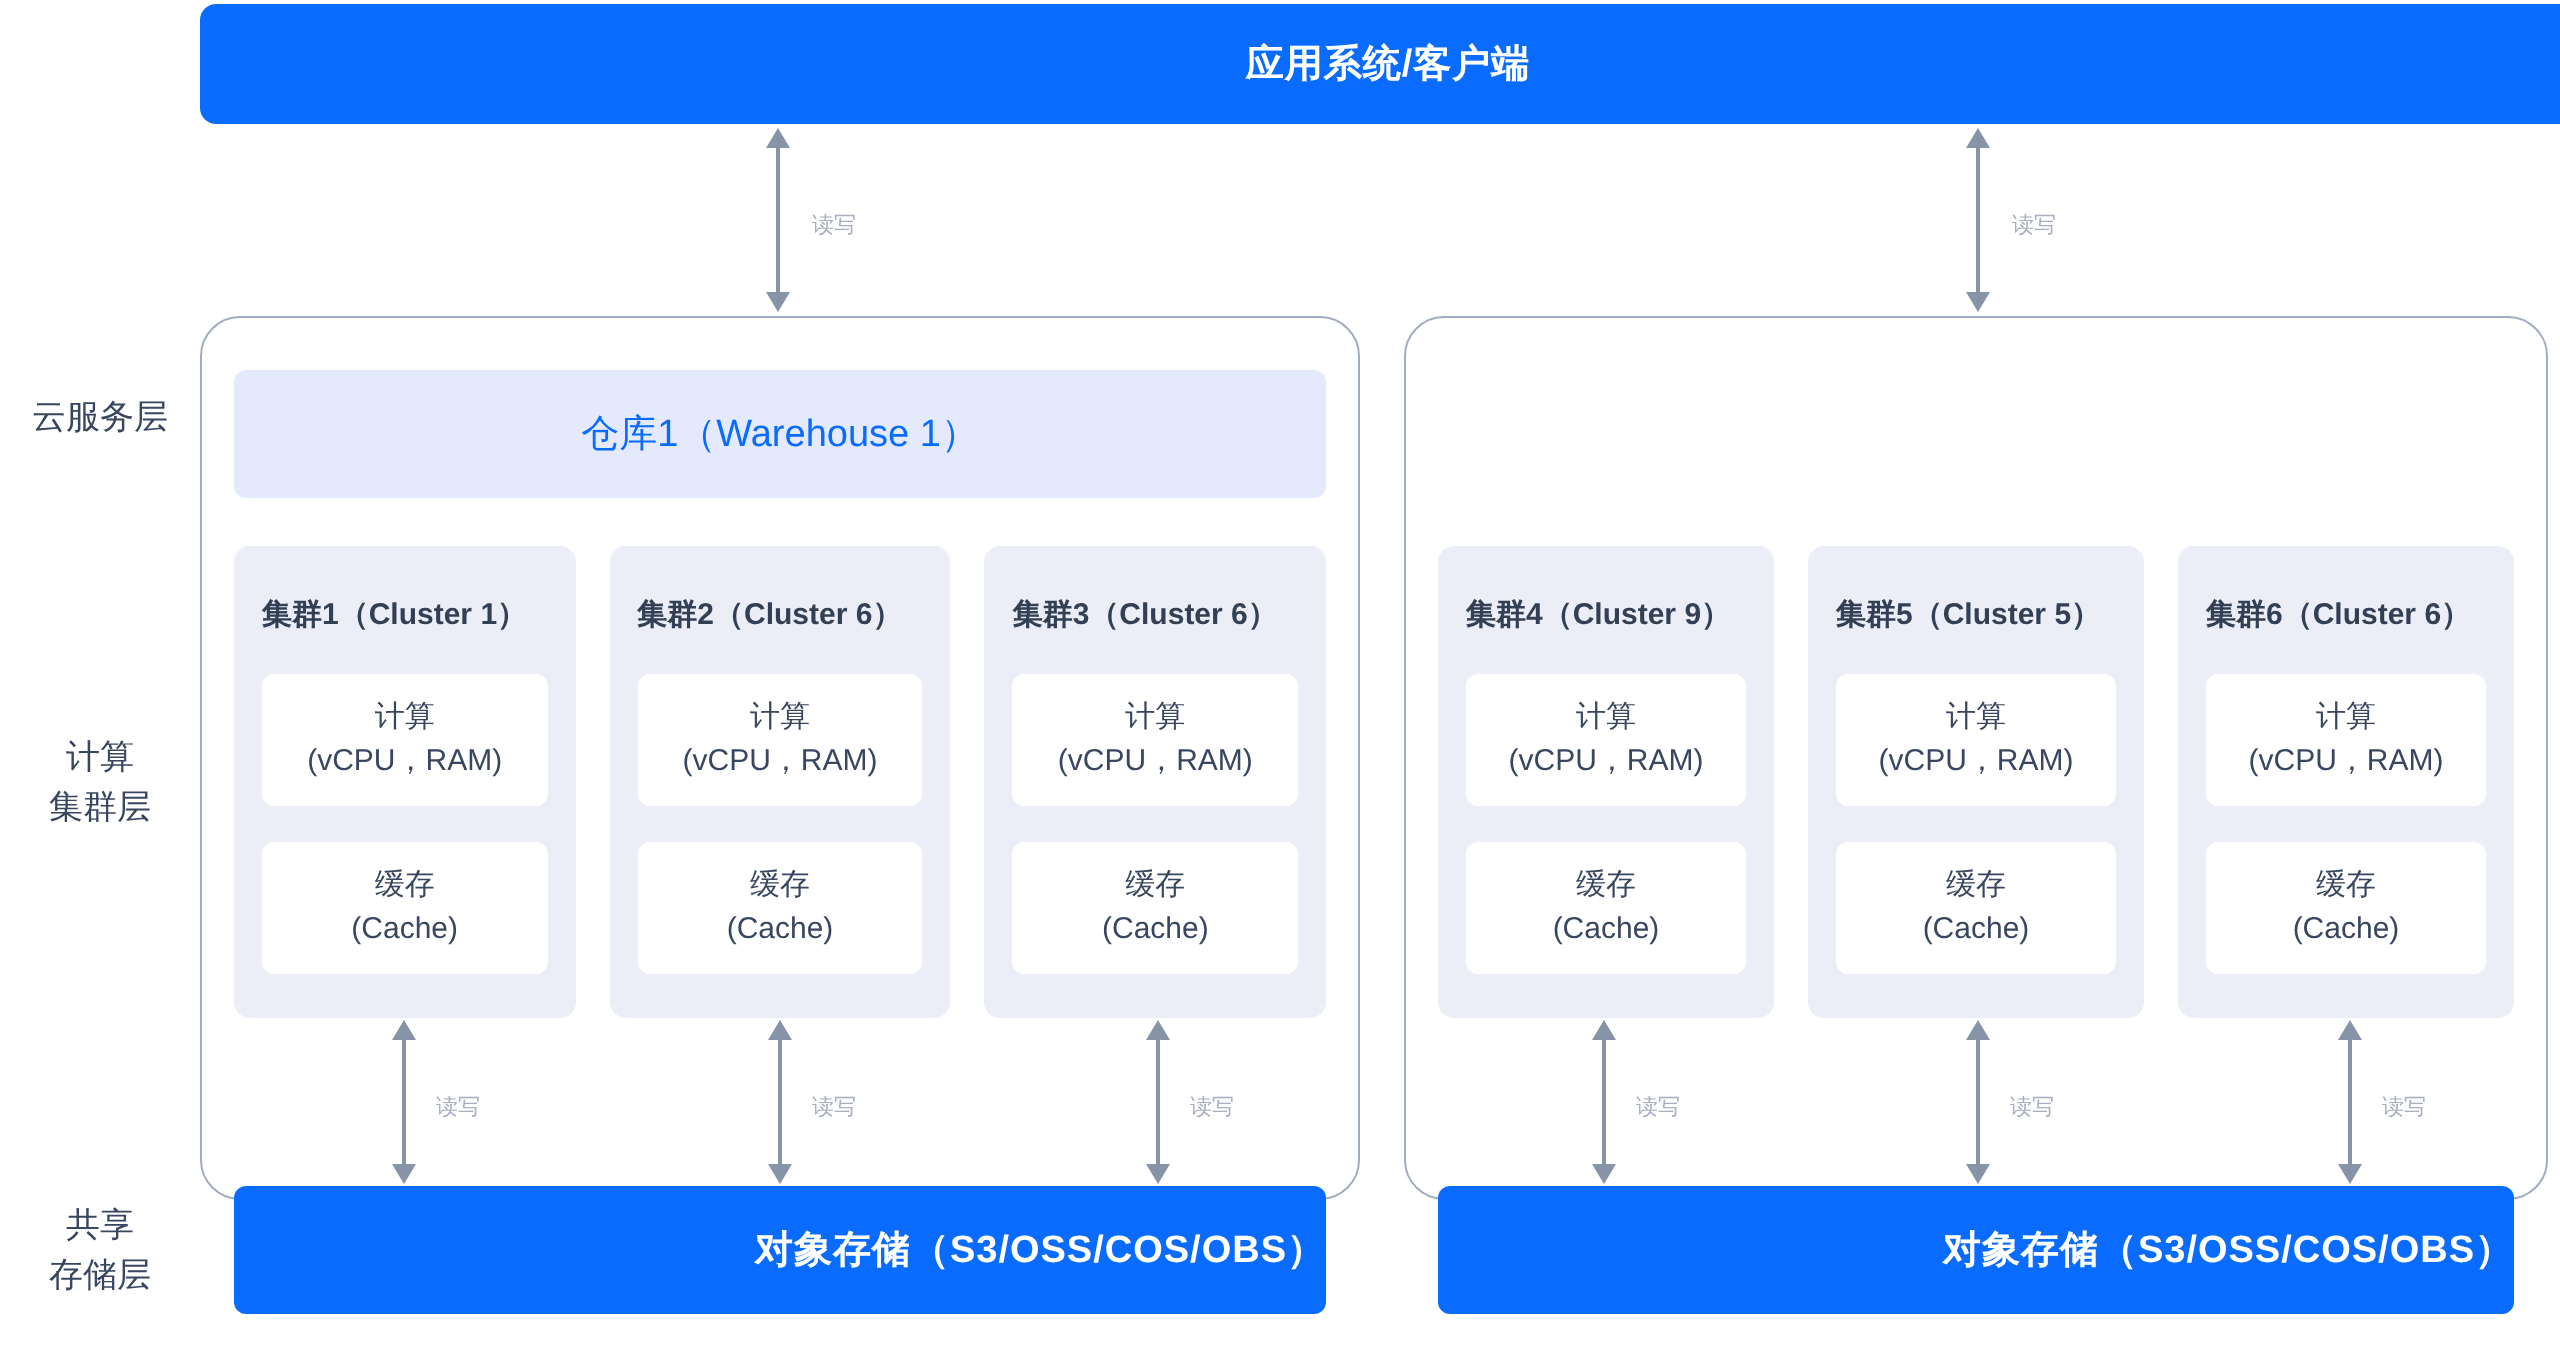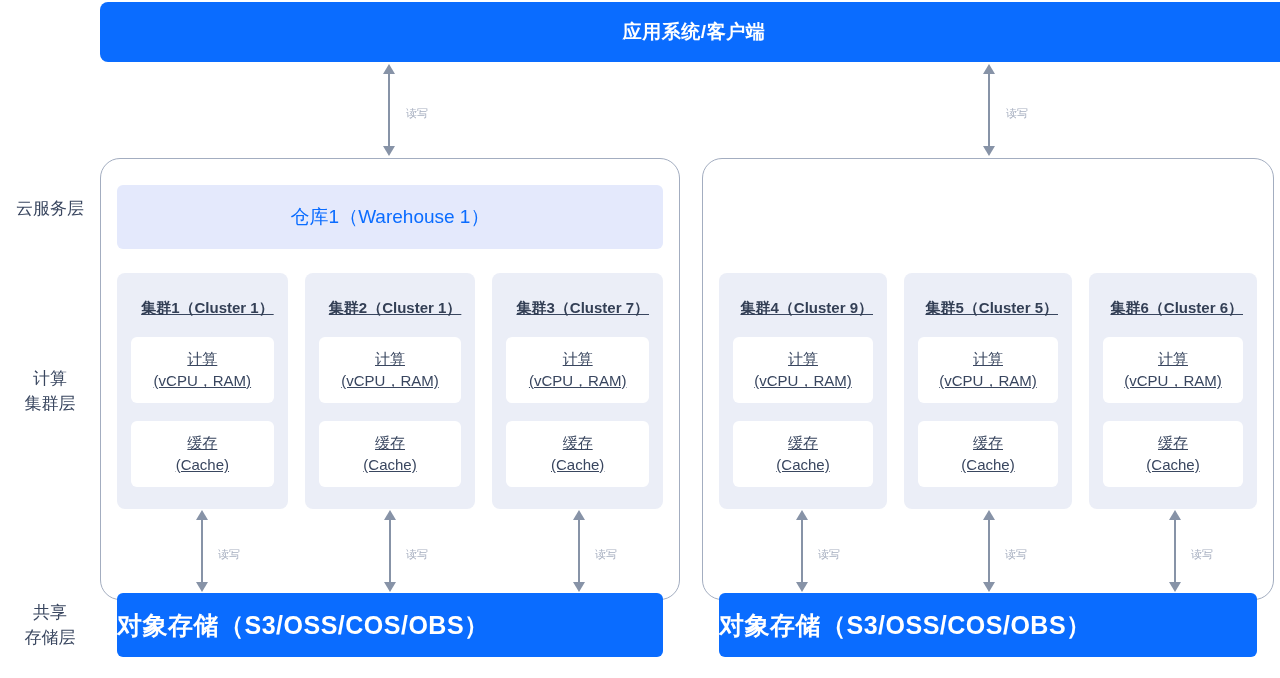--- a/index.html
+++ b/index.html
@@ -24,30 +24,30 @@
   .warehouse-1{left:100px;width:580px;}
   .warehouse-2{left:702px;width:572px;}
 
   .wh-header{position:absolute;left:16px;right:16px;top:26px;height:64px;
     background:#E4E9FC;border-radius:6px;display:flex;align-items:center;justify-content:center;
     color:#0A6CFF;font-size:19px;font-weight:500;}
 
   .cluster-row{position:absolute;left:16px;right:16px;top:114px;height:236px;
     display:flex;gap:17px;}
   .cluster{flex:1;background:#EBEEF7;border-radius:8px;padding:0 14px;box-sizing:border-box;
-    text-align:right;text-decoration:underline;}
+    text-align:left;}
   .cluster-title{margin-top:24px;font-size:15px;font-weight:bold;color:#333F55;line-height:21px;white-space:nowrap;}
   .sub-box{background:#ffffff;border-radius:6px;height:66px;display:flex;flex-direction:column;
     align-items:center;justify-content:center;font-size:15px;color:#39465F;line-height:22px;}
   .sub-box.compute{margin-top:19px;}
   .sub-box.cache{margin-top:18px;}
 
   .storage-bar{position:absolute;left:16px;right:16px;top:434px;height:64px;
-    background:#0A6CFF;border-radius:6px;display:flex;align-items:center;justify-content:flex-start;
-    color:#ffffff;font-size:25px;font-weight:bold;letter-spacing:.5px;}
+    background:#0A6CFF;border-radius:6px;display:flex;align-items:center;justify-content:flex-end;
+    color:#ffffff;font-size:19px;font-weight:bold;letter-spacing:.5px;}
 
   
   .varrow{position:absolute;width:2px;background:#8793A7;}
   .varrow::before,.varrow::after{content:"";position:absolute;left:50%;transform:translateX(-50%);
     border-left:6px solid transparent;border-right:6px solid transparent;}
   .varrow::before{top:-9px;border-bottom:10px solid #8793A7;}
   .varrow::after{bottom:-9px;border-top:10px solid #8793A7;}
   .arrow-top{top:73px;height:74px;}
   .arrow-bottom{top:519px;height:64px;}
 
@@ -91,32 +91,32 @@
         <div class="sub-box compute">
           <div>计算</div>
           <div>(vCPU，RAM)</div>
         </div>
         <div class="sub-box cache">
           <div>缓存</div>
           <div>(Cache)</div>
         </div>
       </div>
       <div class="cluster">
-        <div class="cluster-title">集群2（Cluster 1）</div>
+        <div class="cluster-title">集群2（Cluster 6）</div>
         <div class="sub-box compute">
           <div>计算</div>
           <div>(vCPU，RAM)</div>
         </div>
         <div class="sub-box cache">
           <div>缓存</div>
           <div>(Cache)</div>
         </div>
       </div>
       <div class="cluster">
-        <div class="cluster-title">集群3（Cluster 7）</div>
+        <div class="cluster-title">集群3（Cluster 6）</div>
         <div class="sub-box compute">
           <div>计算</div>
           <div>(vCPU，RAM)</div>
         </div>
         <div class="sub-box cache">
           <div>缓存</div>
           <div>(Cache)</div>
         </div>
       </div>
     </div>

